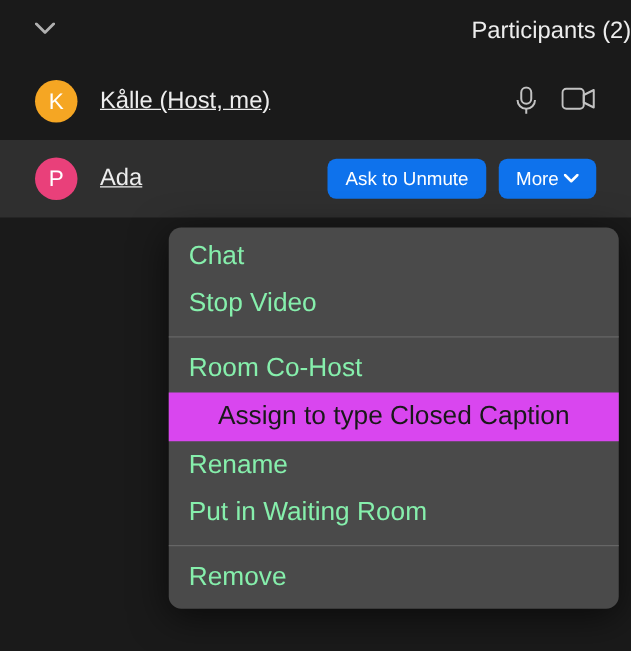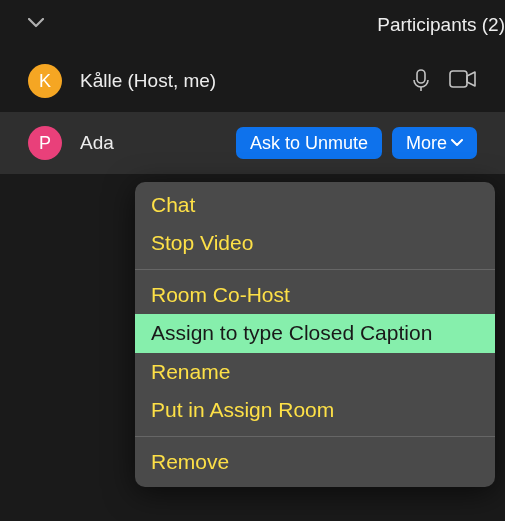--- a/index.html
+++ b/index.html
@@ -54,63 +54,65 @@
     font-size: 18px;
     font-weight: 500;
     color: #fff;
     margin-right: 18px;
     flex-shrink: 0;
   }
   .participant-name {
     font-size: 19px;
     color: #ededed;
     flex: 1;
+    text-decoration: underline;
   }
   .row-icons {
     display: flex;
     gap: 18px;
     color: #b8b8b8;
   }
   .row-actions {
     display: flex;
     gap: 10px;
   }
   .btn {
     background: #0e72ec;
     color: #fff;
     border: none;
     border-radius: 7px;
-    font-size: 18px;
+    font-size: 15px;
     padding: 4px 14px;
     height: 32px;
     display: flex;
     align-items: center;
     gap: 4px;
     cursor: pointer;
   }
   .dropdown {
     position: absolute;
     right: 10px;
     top: 182px;
     width: 360px;
     background: #4a4a4a;
     border-radius: 10px;
     box-shadow: 0 6px 30px rgba(0,0,0,0.6);
     padding: 4px 0 6px 0;
   }
   .dropdown-item {
     padding: 4px 16px;
     font-size: 21px;
-    color: #fde047;
+    color: #86efac;
     cursor: pointer;
     line-height: 1.45;
   }
   .dropdown-item.highlight {
-    background: #86efac;
+    background: #d946ef;
     color: #191919;
+    text-align: center;
   }
   .dropdown-sep {
     height: 1px;
     background: #666;
     margin: 6px 0;
   }
   svg { display: block; }
 </style>
 </head>
 <body>
@@ -160,16 +162,16 @@
   </div>
 </div>
 
 <div class="dropdown">
   <div class="dropdown-item">Chat</div>
   <div class="dropdown-item">Stop Video</div>
   <div class="dropdown-sep"></div>
   <div class="dropdown-item">Room Co-Host</div>
   <div class="dropdown-item highlight">Assign to type Closed Caption</div>
   <div class="dropdown-item">Rename</div>
-  <div class="dropdown-item">Put in Assign Room</div>
+  <div class="dropdown-item">Put in Waiting Room</div>
   <div class="dropdown-sep"></div>
   <div class="dropdown-item">Remove</div>
 </div>
 
 </body></html>

